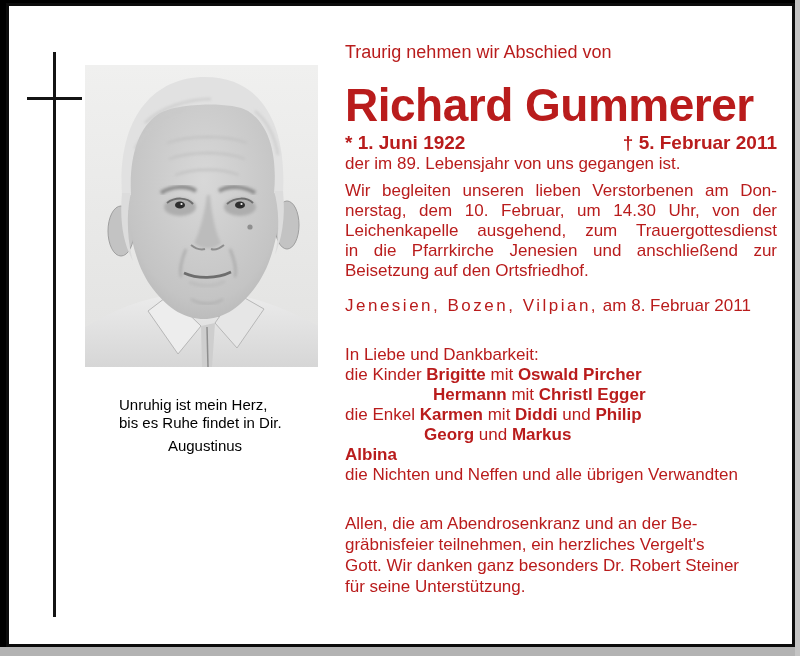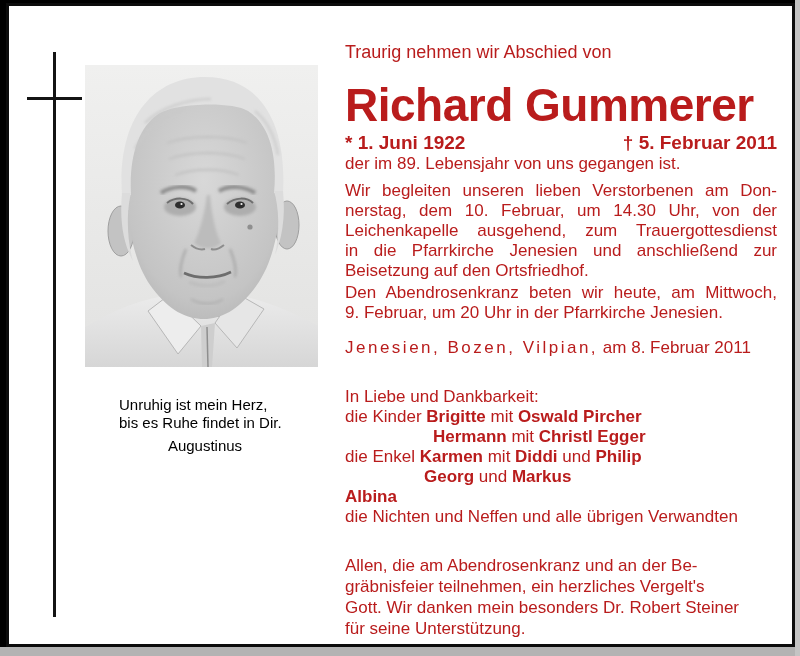--- a/index.html
+++ b/index.html
@@ -148,45 +148,41 @@
     <p class="para p1">der im 89. Lebensjahr von uns gegangen ist.</p>
 
     <div class="para p2">
       <div class="jl">Wir begleiten unseren lieben Verstorbenen am Don-</div>
       <div class="jl">nerstag, dem 10. Februar, um 14.30 Uhr, von der</div>
       <div class="jl">Leichenkapelle ausgehend, zum Trauergottesdienst</div>
       <div class="jl">in die Pfarrkirche Jenesien und anschließend zur</div>
       <div>Beisetzung auf den Ortsfriedhof.</div>
     </div>
 
-    <div class="para p3">
-      <div class="jl">Den Abendrosenkranz beten wir heute, am Mittwoch,</div>
-      <div>9. Februar, um 20 Uhr in der Pfarrkirche Jenesien.</div>
-    </div>
 
     <div class="dateline"><span class="places">Jenesien, Bozen, Vilpian,</span> <span>am 8. Februar 2011</span></div>
 
     <div class="family-heading">In Liebe und Dankbarkeit:</div>
 
     <div class="fam"><span>die Kinder </span><span class="b">Brigitte</span><span> mit </span><span class="b">Oswald Pircher</span></div>
 
     <div class="fam ind1"><span class="b">Hermann</span><span> mit </span><span class="b">Christl Egger</span></div>
 
     <div class="fam"><span>die Enkel </span><span class="b">Karmen</span><span> mit </span><span class="b">Diddi</span><span> und </span><span class="b">Philip</span></div>
 
     <div class="fam ind2"><span class="b">Georg</span><span> und </span><span class="b">Markus</span></div>
 
     <div class="fam"><span class="b">Albina</span></div>
 
     <div class="fam"><span>die Nichten und Neffen und alle übrigen Verwandten</span></div>
 
     <div class="closing">
       <div>Allen, die am Abendrosenkranz und an der Be-</div>
       <div>gräbnisfeier teilnehmen, ein herzliches Vergelt's</div>
-      <div>Gott. Wir danken mein besonders Dr. Robert Steiner</div>
+      <div>Gott. Wir danken ganz besonders Dr. Robert Steiner</div>
       <div>für seine Unterstützung.</div>
     </div>
   </div>
 
 </div>
 
 <div class="bottom-strip"></div>
 <div class="right-sliver"></div>
 
 </body></html>

